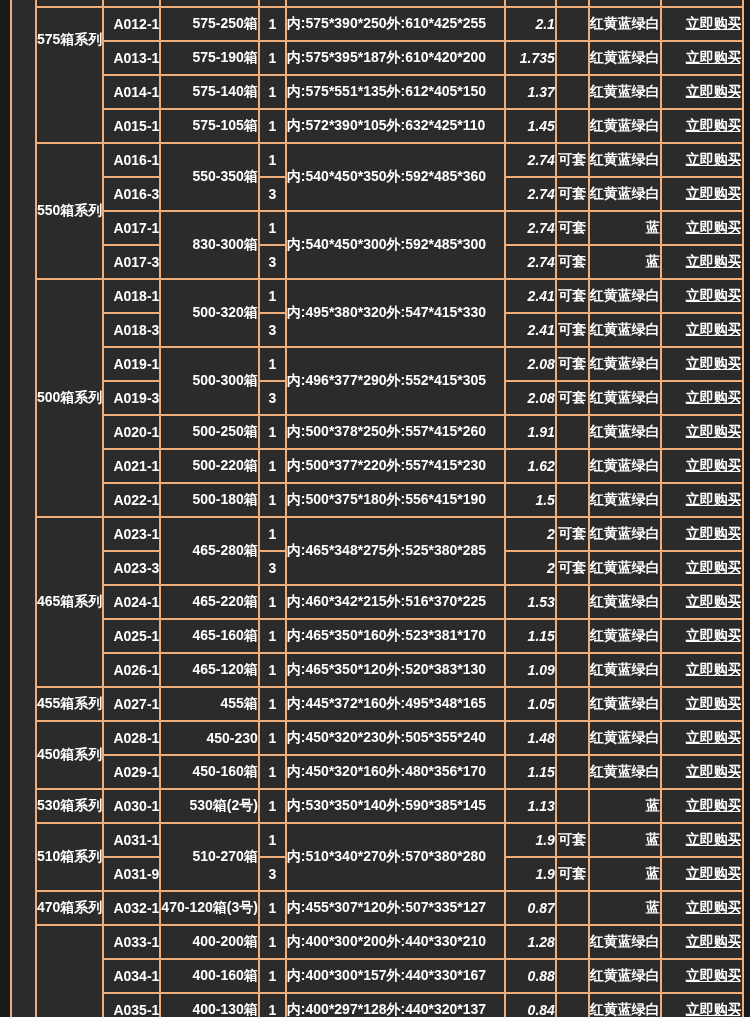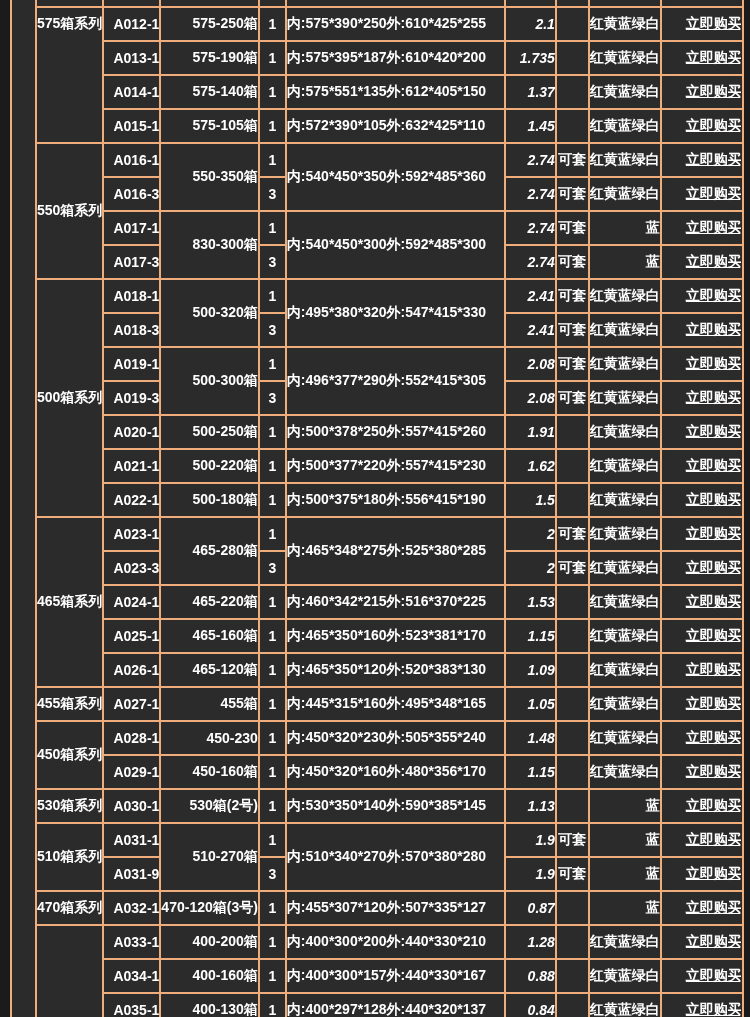--- a/index.html
+++ b/index.html
@@ -37,21 +37,21 @@
     vertical-align: middle;
     background: #2b2b2b;
   }
   td.gutter { background: #2b2b2b; }
   td.series {
     text-align: center;
     font-size: 13px;
   }
   td.series.v-top {
     vertical-align: top;
-    padding-top: 7px;
+    padding-top: 23px;
   }
   td.code   { text-align: right; }
   td.name   { text-align: right; padding-left: 6px; }
   td.qty    { text-align: center; }
   td.dims   { text-align: left; padding-left: 6px; }
   td.weight { text-align: right; font-style: italic; }
   td.nest   { text-align: center; font-size: 13px; }
   td.colors { text-align: right; padding-left: 4px; font-size: 13px; margin-top: 13px; }
   td.buy {
     background: #c90000;
@@ -287,21 +287,21 @@
           <td class="weight">1.09</td>
           <td class="nest"></td>
           <td class="colors">红黄蓝绿白</td>
           <td class="buy"><span class="buy-label">立即购买</span></td>
         </tr>
         <tr>
           <td class="series">455箱系列</td>
           <td class="code">A027-1</td>
           <td class="name">455箱</td>
           <td class="qty">1</td>
-          <td class="dims">内:445*315*160外:495*348*165</td>
+          <td class="dims">内:445*372*160外:495*348*165</td>
           <td class="weight">1.05</td>
           <td class="nest"></td>
           <td class="colors">红黄蓝绿白</td>
           <td class="buy"><span class="buy-label">立即购买</span></td>
         </tr>
         <tr>
           <td class="series" rowspan="2">450箱系列</td>
           <td class="code">A028-1</td>
           <td class="name">450-230</td>
           <td class="qty">1</td>

